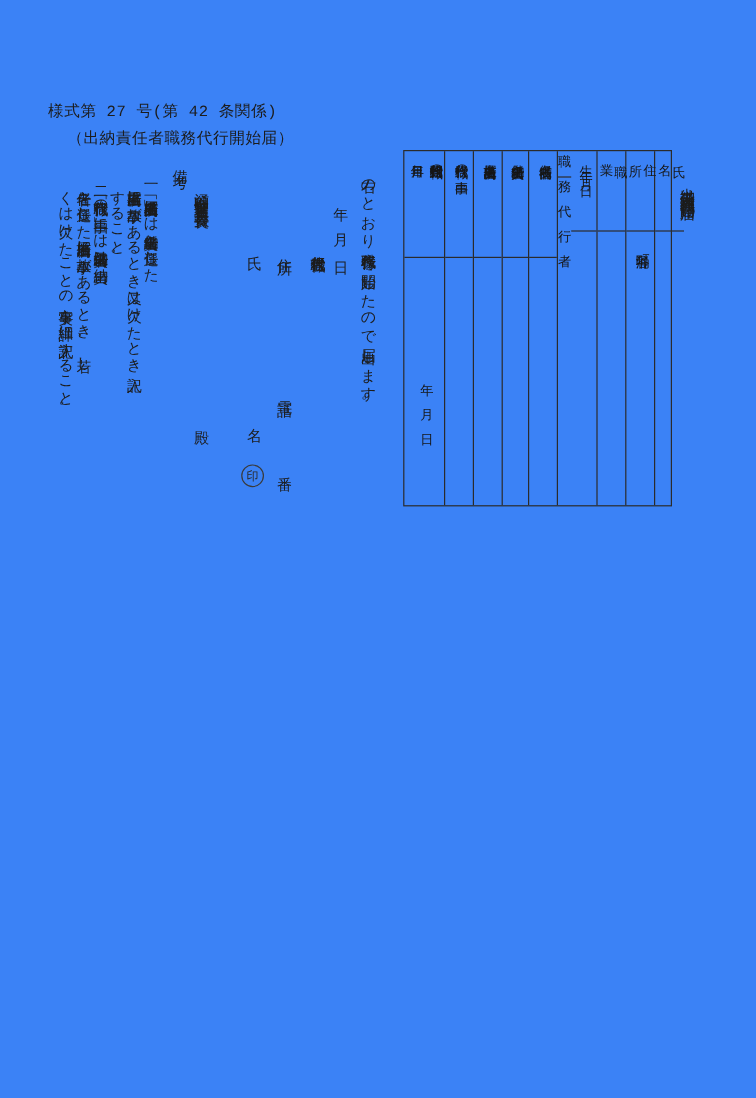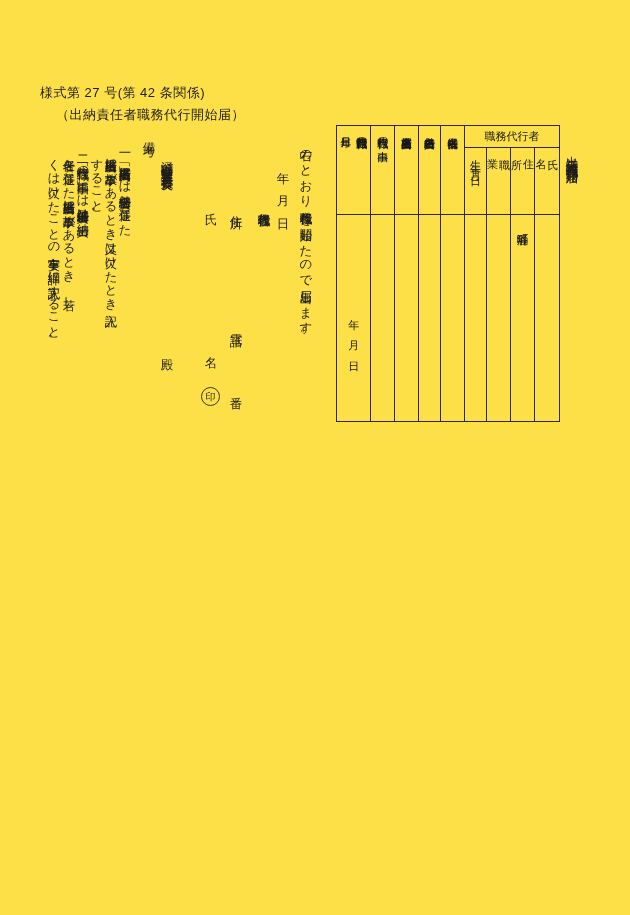--- a/index.html
+++ b/index.html
@@ -1,21 +1,21 @@
 <!DOCTYPE html>
 <html><head>
 <meta charset="utf-8">
 <style>
   html,body{margin:0;padding:0;background:#e8e8e8;}
   .page{
     position:relative;
     width:630px;height:915px;
     margin:0 auto;
-    background:#fde047;
-    font-family:Liberation Sans, sans-serif;
+    background:#3b82f6;
+    font-family:Liberation Mono, monospace;
     color:#1c1c1c;
     overflow:hidden;
   }
   .h{position:absolute;white-space:nowrap;font-size:13px;letter-spacing:0.5px;}
   
   .v{
     position:absolute;
     writing-mode:vertical-rl;
     white-space:nowrap;
     font-size:12.5px;
@@ -34,21 +34,21 @@
   .vcol{display:flex;flex-direction:column;border-right:1px solid #2b2b2b;}
   .vhead{
     height:89px;border-bottom:1px solid #2b2b2b;
     display:flex;justify-content:center;align-items:flex-start;
     padding-top:3px;
   }
   .vhead span{writing-mode:vertical-rl;line-height:12px;}
   .vbody{flex:1;display:flex;justify-content:center;align-items:flex-start;}
   .vbody span{writing-mode:vertical-rl;line-height:12px;}
   .multiline span{white-space:pre-line;line-height:16px;}
-  .vgroup{display:flex;flex-direction:column;width:94px;}
+  .vgroup{display:flex;flex-direction:row;width:94px;}
   .vgroup-header{
     height:22px;border-bottom:1px solid #2b2b2b;
     text-align:center;line-height:21px;font-size:11px;
   }
   .vgroup-cols{flex:1;display:flex;align-items:stretch;}
   .vgroup-cols .vcol:last-child{border-right:none;}
   .vgroup-cols .vhead{height:67px;padding-top:2px;}
   .sp-4 span{letter-spacing:6px;}
   .sp-2 span{letter-spacing:40px;}
   .cell-date span{letter-spacing:21px;padding-top:96px;}

